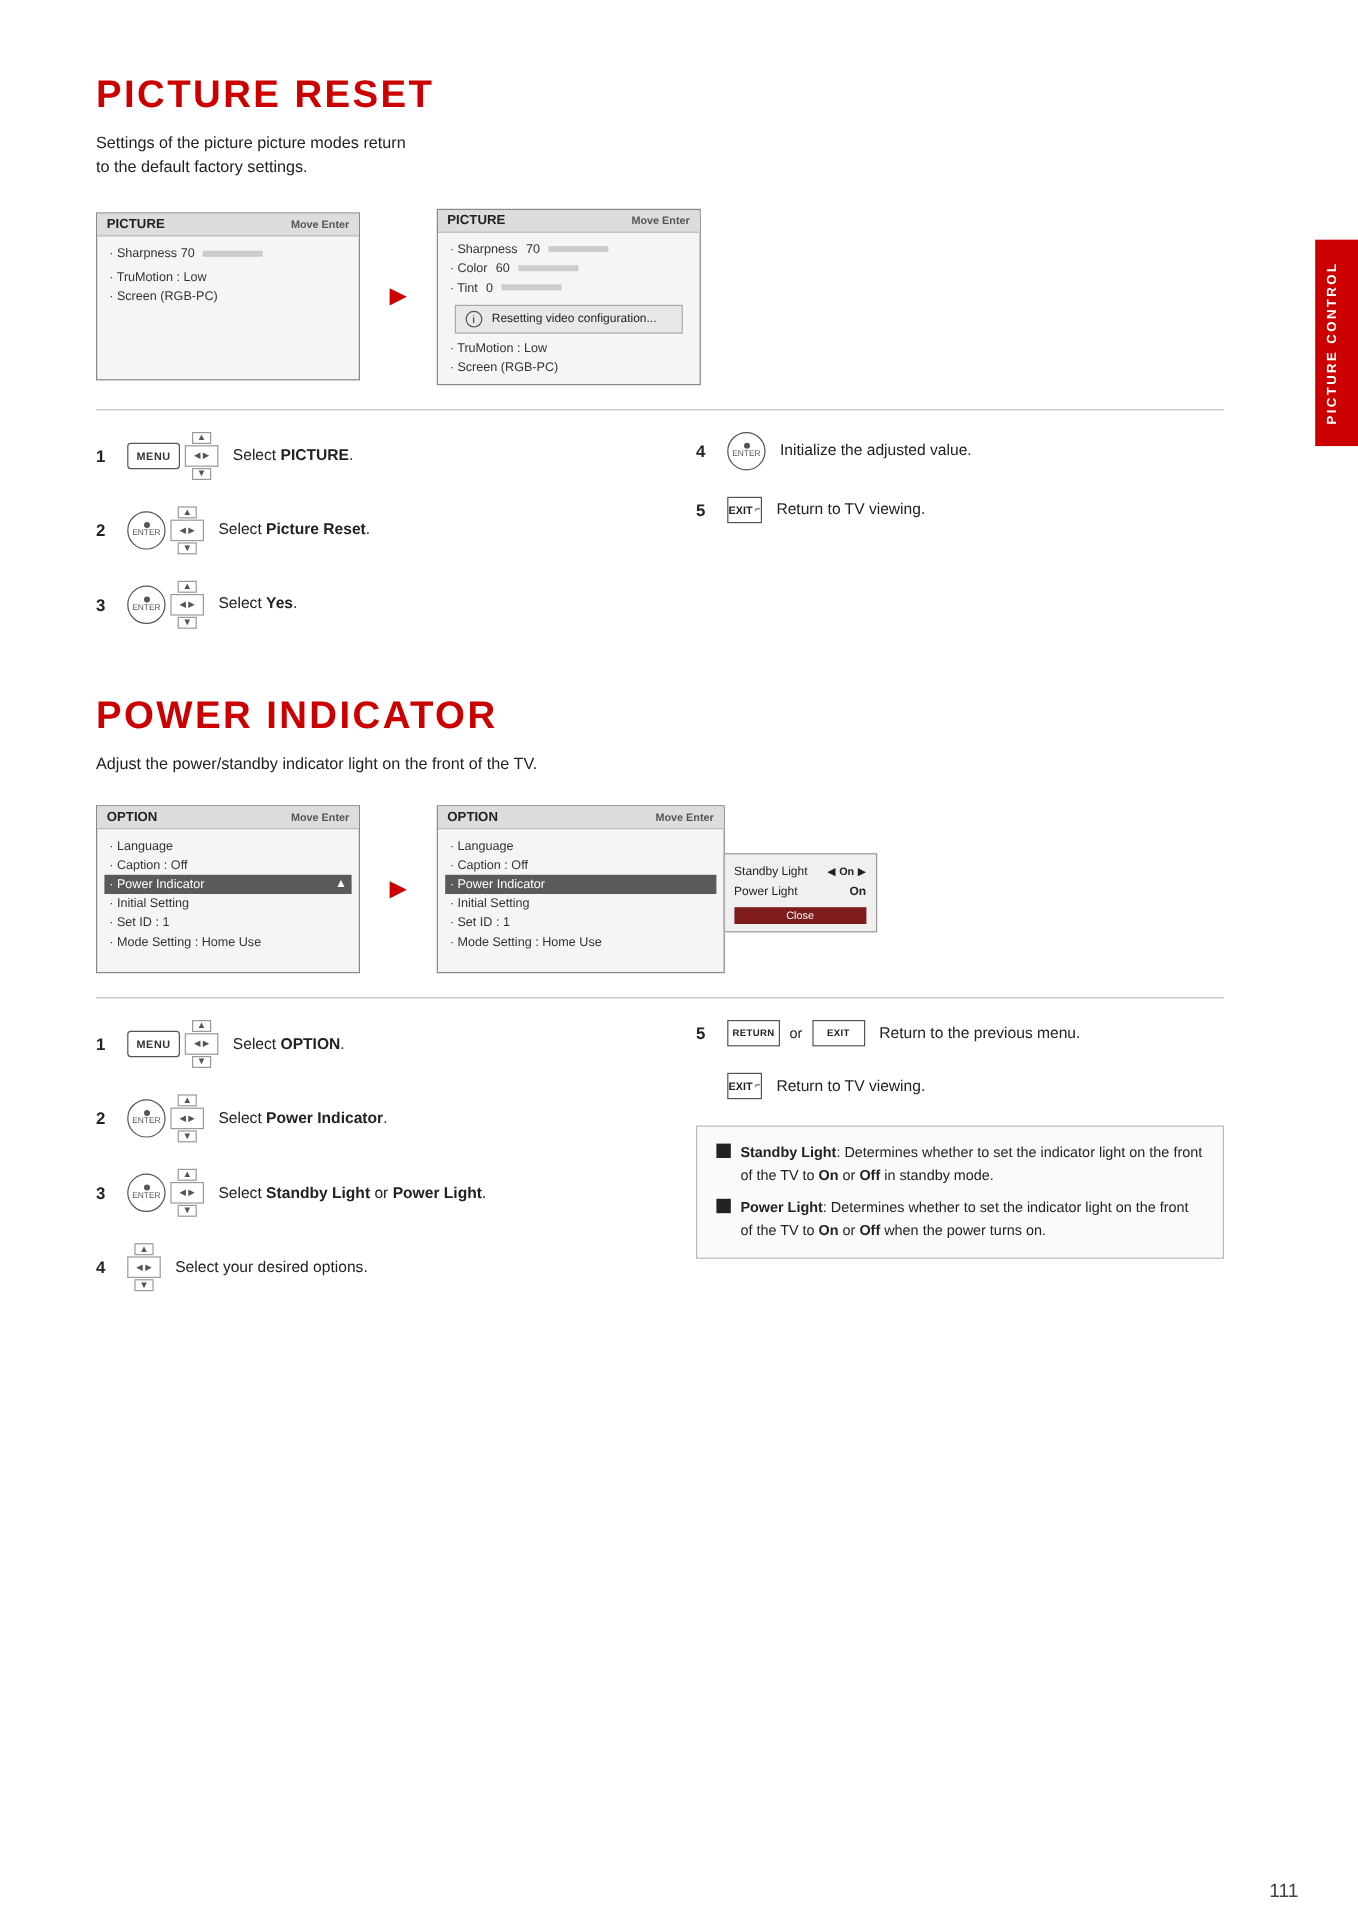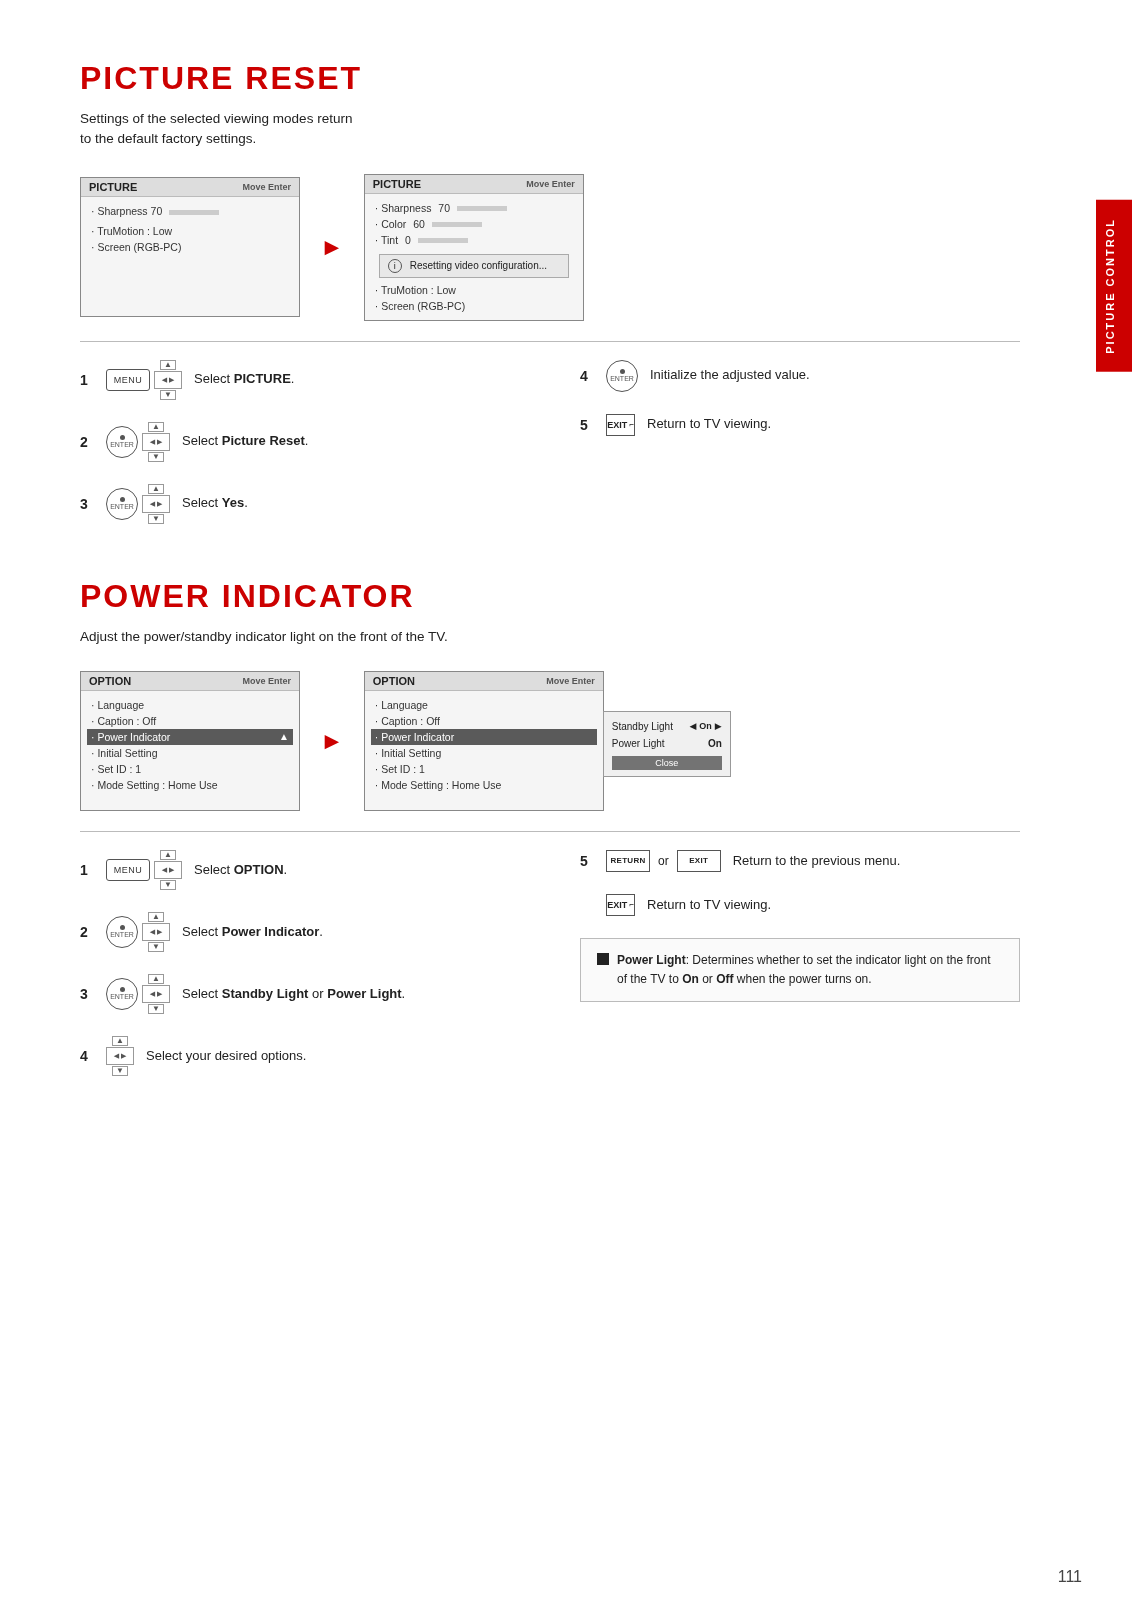--- a/index.html
+++ b/index.html
@@ -192,21 +192,21 @@
 
     
     .btn-remote {
       display: inline-flex;
       align-items: center;
       justify-content: center;
       border: 1.5px solid #555;
       border-radius: 3px;
       background: #fff;
       font-size: 9px;
-      font-weight: normal;
+      font-weight: bold;
       color: #333;
       cursor: pointer;
     }
 
     .btn-menu {
       width: 44px;
       height: 22px;
       font-size: 9px;
       letter-spacing: 0.5px;
     }
@@ -349,21 +349,21 @@
     }
 
     .submenu-row .val-nav {
       display: flex;
       align-items: center;
       gap: 3px;
       font-size: 9px;
     }
 
     .close-btn-small {
-      background: #737373;
+      background: #7f1d1d;
       color: #fff;
       font-size: 9px;
       padding: 2px 18px;
       text-align: center;
       margin-top: 4px;
     }
 
     .info-msg {
       background: #e8e8e8;
       border: 1px solid #aaa;
@@ -398,21 +398,21 @@
 
 <div class="side-tab">PICTURE CONTROL</div>
 
 <div class="page-number">111</div>
 
 <div class="main-content">
 
   <div class="section-gap">
     <div class="section-title">PICTURE RESET</div>
     <div class="section-desc">
-      <span>Settings of the selected viewing modes return</span><br>
+      <span>Settings of the picture picture modes return</span><br>
       <span>to the default factory settings.</span>
     </div>
 
     <div class="diagram-row">
 
       <div class="tv-screen">
         <div class="tv-screen-header">
           <span>PICTURE</span>
           <span class="move-enter">Move  Enter</span>
         </div>
@@ -704,20 +704,24 @@
             <div class="btn-exit">
               EXIT<span class="exit-flag">⌐</span>
             </div>
           </div>
           <span class="step-label">Return to TV viewing.</span>
         </div>
 
         <div class="info-box">
           <div class="info-box-row">
             <span class="info-bullet"></span>
+            <span><strong>Standby Light</strong>: Determines whether to set the indicator light on the front of the TV to <strong>On</strong> or <strong>Off</strong> in standby mode.</span>
+          </div>
+          <div class="info-box-row">
+            <span class="info-bullet"></span>
             <span><strong>Power Light</strong>: Determines whether to set the indicator light on the front of the TV to <strong>On</strong> or <strong>Off</strong> when the power turns on.</span>
           </div>
         </div>
       </div>
     </div>
   </div>
 
 </div>
 
 </body></html>

